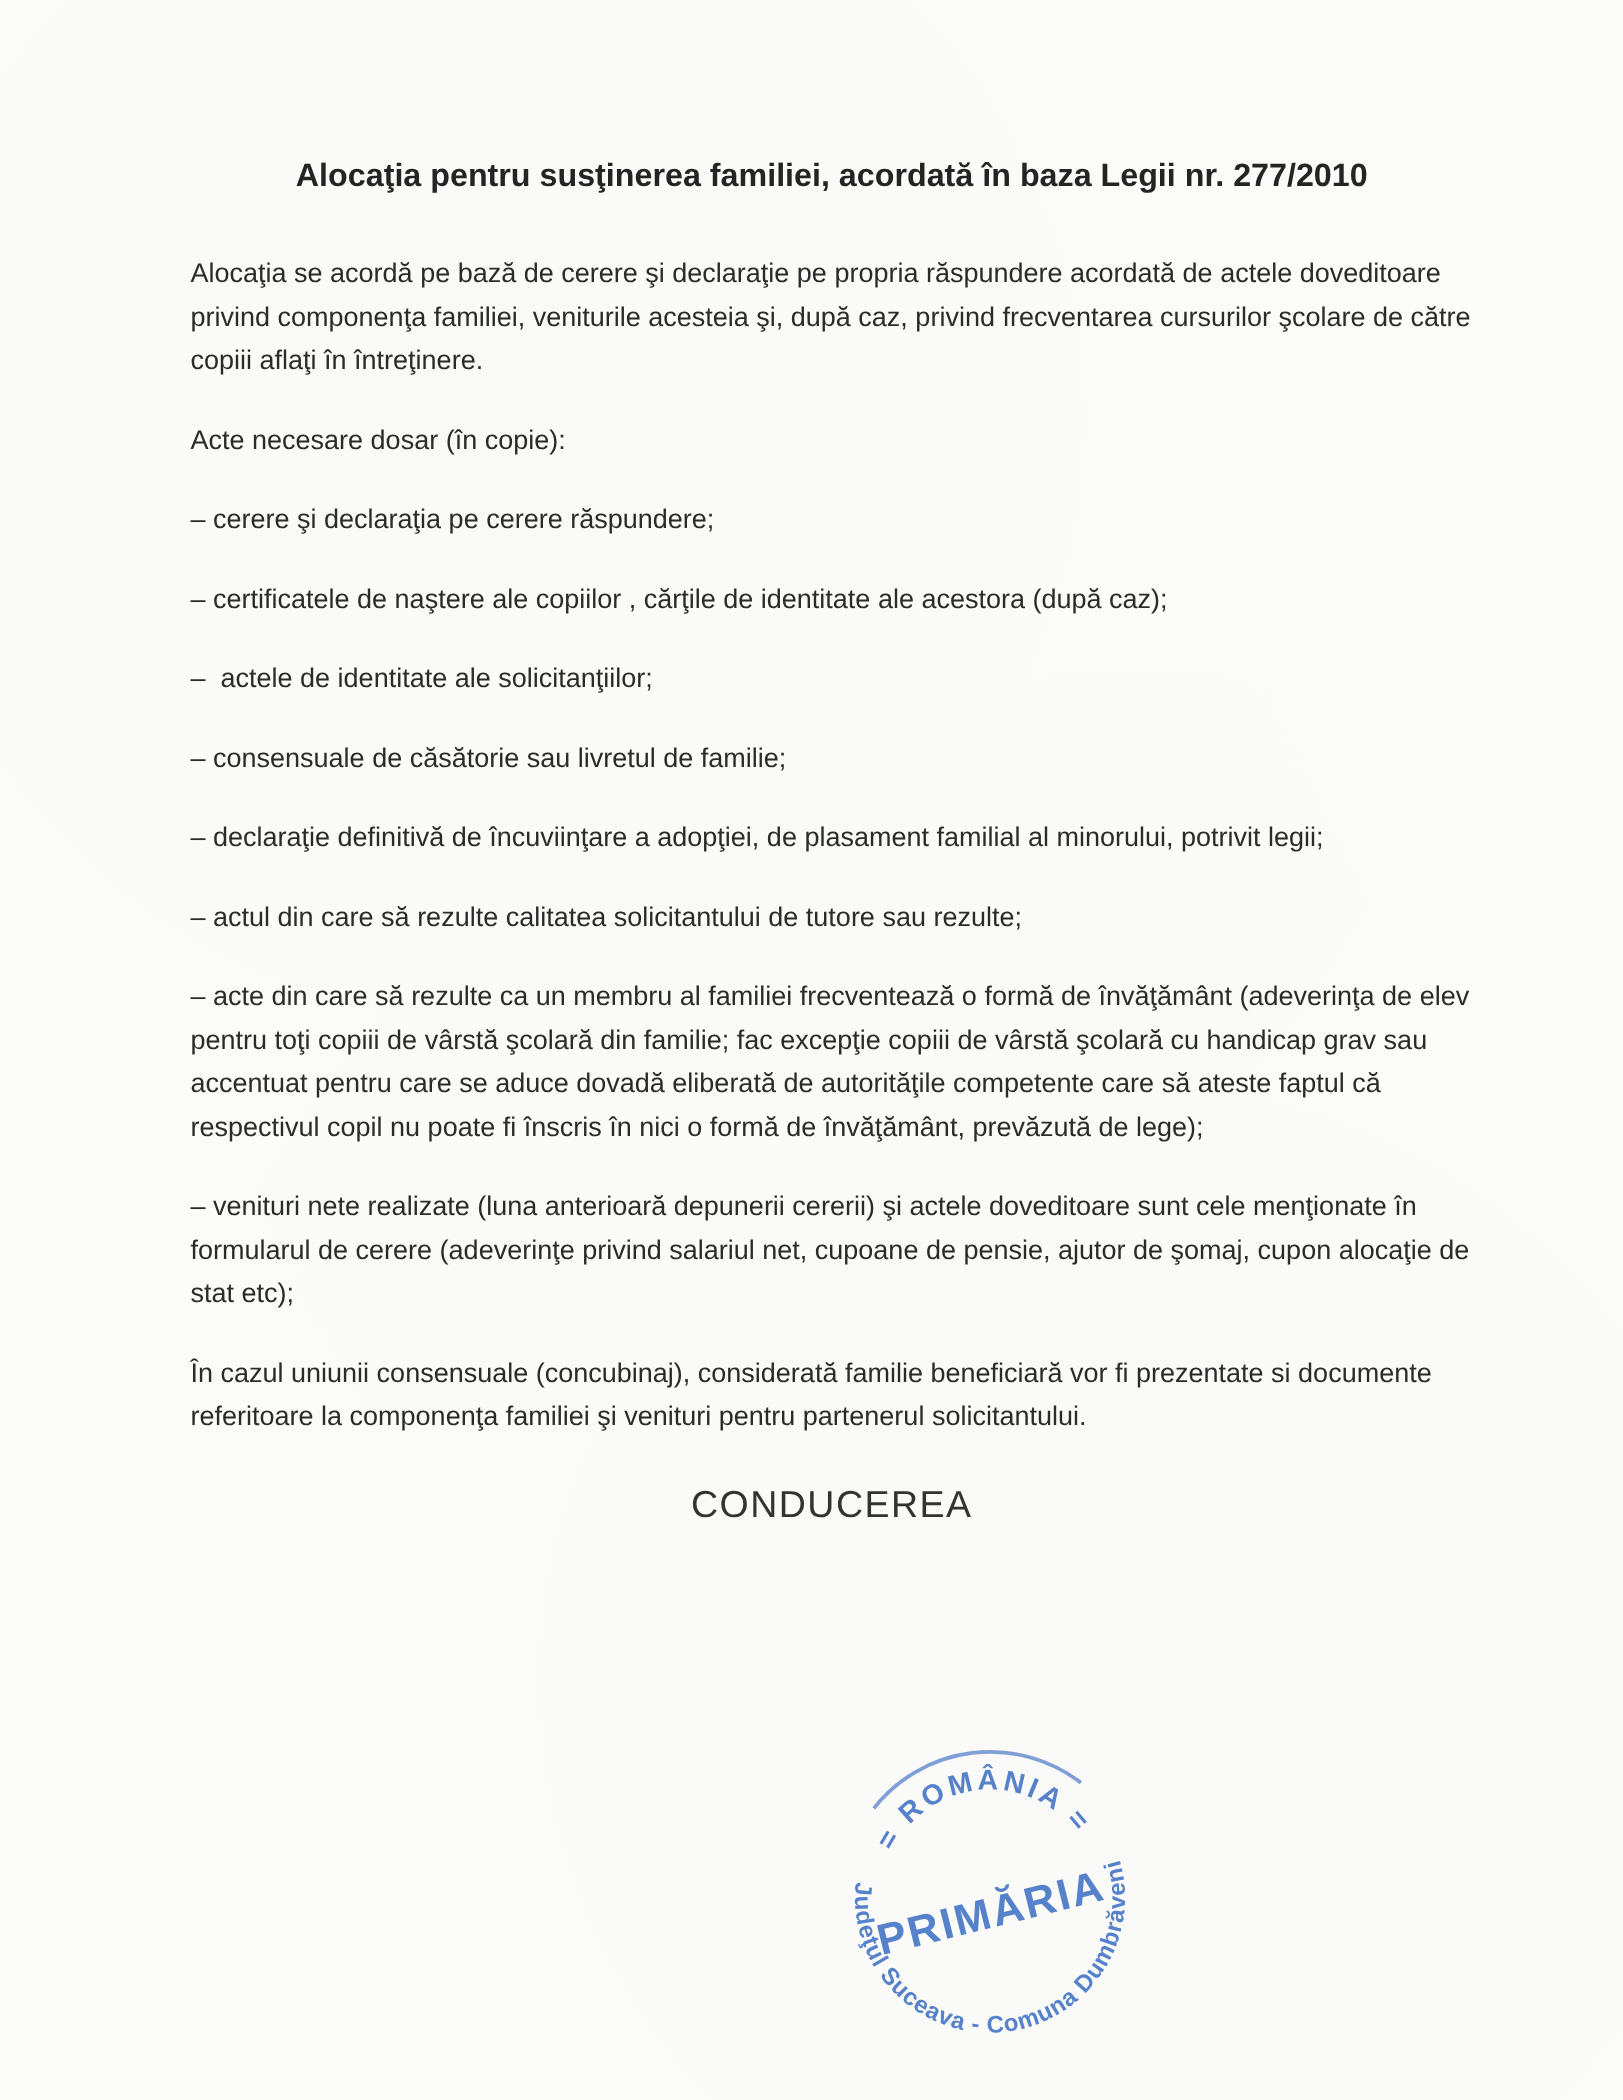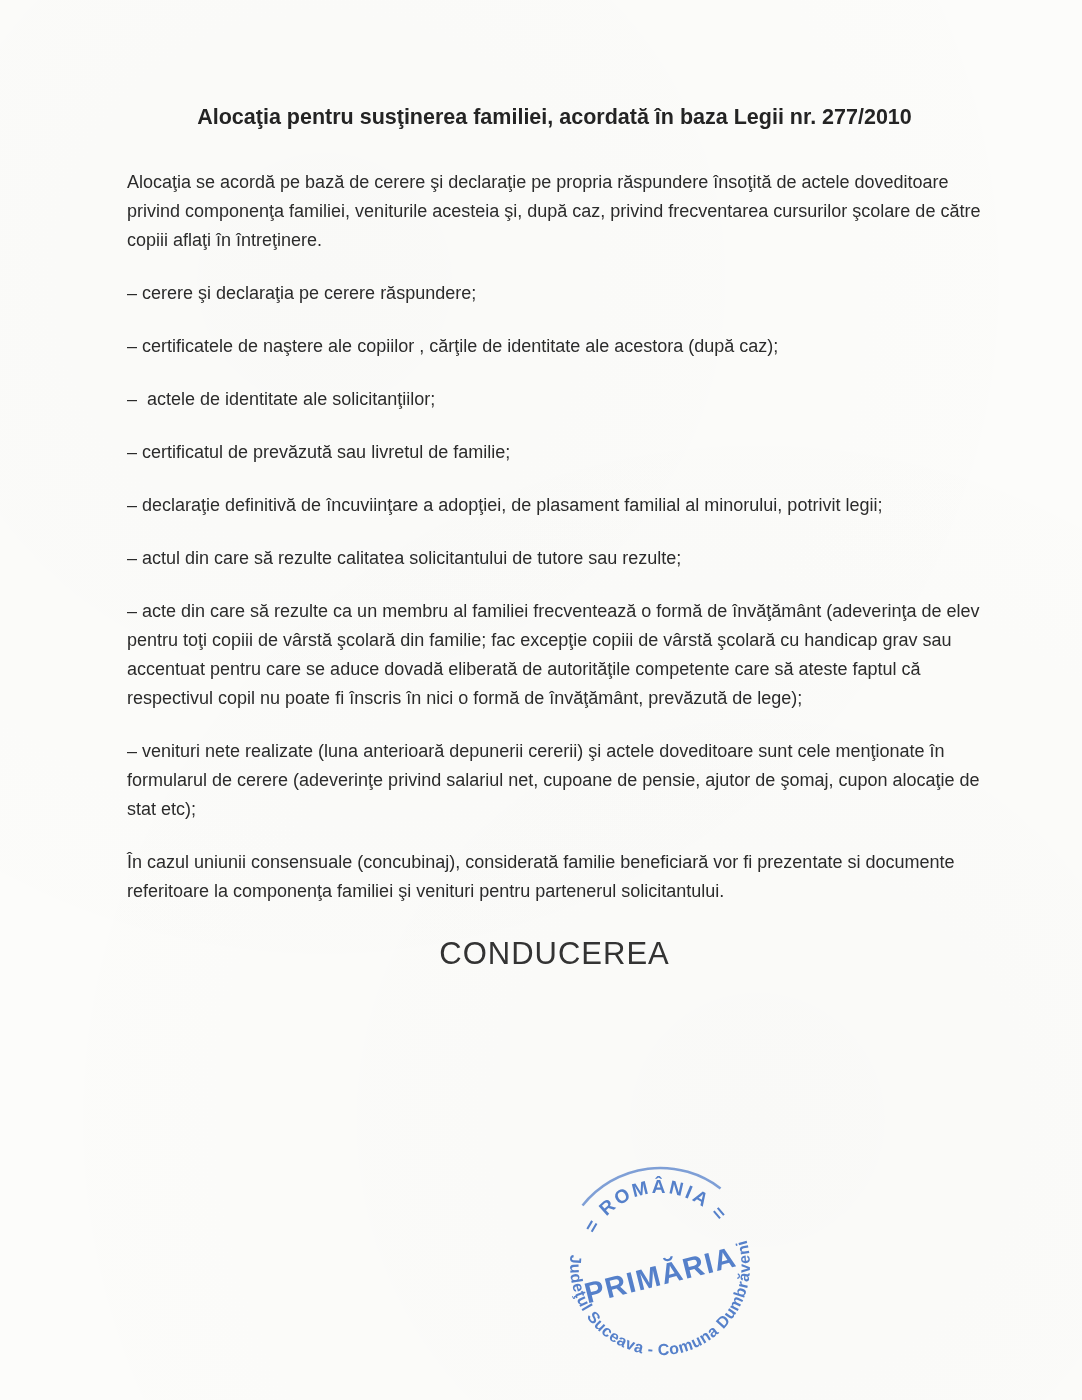--- a/index.html
+++ b/index.html
@@ -41,21 +41,21 @@
   }
   p.block {
     font-size: 18px;
     line-height: 29px;
     margin: 0 0 24px 0;
     white-space: pre-wrap;
   }
   .signature {
     margin-top: 30px;
     text-align: center;
-    font-size: 31px;
+    font-size: 25px;
     letter-spacing: 1px;
     color: #333333;
   }
   .stamp-wrap {
     position: absolute;
     left: 525px;
     top: 1153px;
     width: 270px;
     height: 250px;
     pointer-events: none;
@@ -65,27 +65,28 @@
     font-weight: bold;
   }
 </style>
 </head>
 <body>
 
 <div class="page">
   <main class="content">
     <h1 class="doc-title">Alocaţia pentru susţinerea familiei, acordată în baza Legii nr. 277/2010</h1>
 
-    <p class="block">Alocaţia se acordă pe bază de cerere şi declaraţie pe propria răspundere însoţită de actele doveditoare privind componenţa familiei, veniturile acesteia şi, după caz, privind frecventarea cursurilor şcolare de către copiii aflaţi în întreţinere.</p>
+    <p class="block">Alocaţia se acordă pe bază de cerere şi declaraţie pe propria răspundere acordată de actele doveditoare privind componenţa familiei, veniturile acesteia şi, după caz, privind frecventarea cursurilor şcolare de către copiii aflaţi în întreţinere.</p>
 
+    <p class="block">Acte necesare dosar (în copie):</p>
 
     <p class="block">– cerere şi declaraţia pe cerere răspundere;</p>
     <p class="block">– certificatele de naştere ale copiilor , cărţile de identitate ale acestora (după caz);</p>
     <p class="block">–  actele de identitate ale solicitanţiilor;</p>
-    <p class="block">– certificatul de prevăzută sau livretul de familie;</p>
+    <p class="block">– consensuale de căsătorie sau livretul de familie;</p>
     <p class="block">– declaraţie definitivă de încuviinţare a adopţiei, de plasament familial al minorului, potrivit legii;</p>
     <p class="block">– actul din care să rezulte calitatea solicitantului de tutore sau rezulte;</p>
     <p class="block">– acte din care să rezulte ca un membru al familiei frecventează o formă de învăţământ (adeverinţa de elev pentru toţi copiii de vârstă şcolară din familie; fac excepţie copiii de vârstă şcolară cu handicap grav sau accentuat pentru care se aduce dovadă eliberată de autorităţile competente care să ateste faptul că respectivul copil nu poate fi înscris în nici o formă de învăţământ, prevăzută de lege);</p>
     <p class="block">– venituri nete realizate (luna anterioară depunerii cererii) şi actele doveditoare sunt cele menţionate în formularul de cerere (adeverinţe privind salariul net, cupoane de pensie, ajutor de şomaj, cupon alocaţie de stat etc);</p>
 
     <p class="block">În cazul uniunii consensuale (concubinaj), considerată familie beneficiară vor fi prezentate si documente referitoare la componenţa familiei şi venituri pentru partenerul solicitantului.</p>
 
     <div class="signature">CONDUCEREA</div>
   </main>
 

